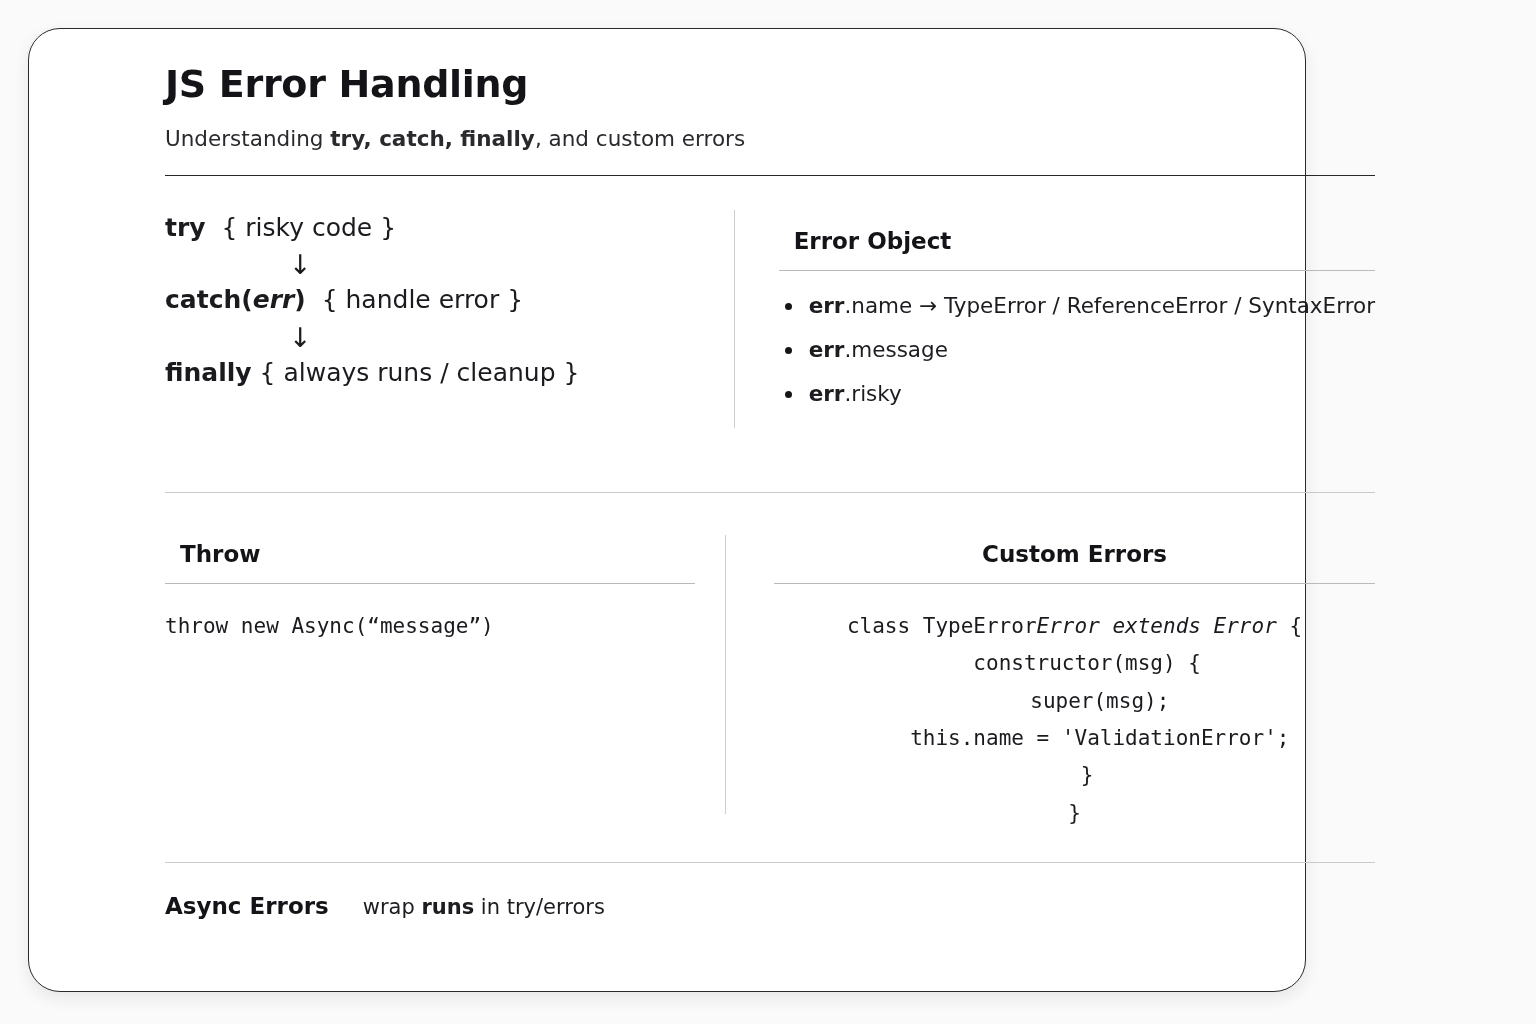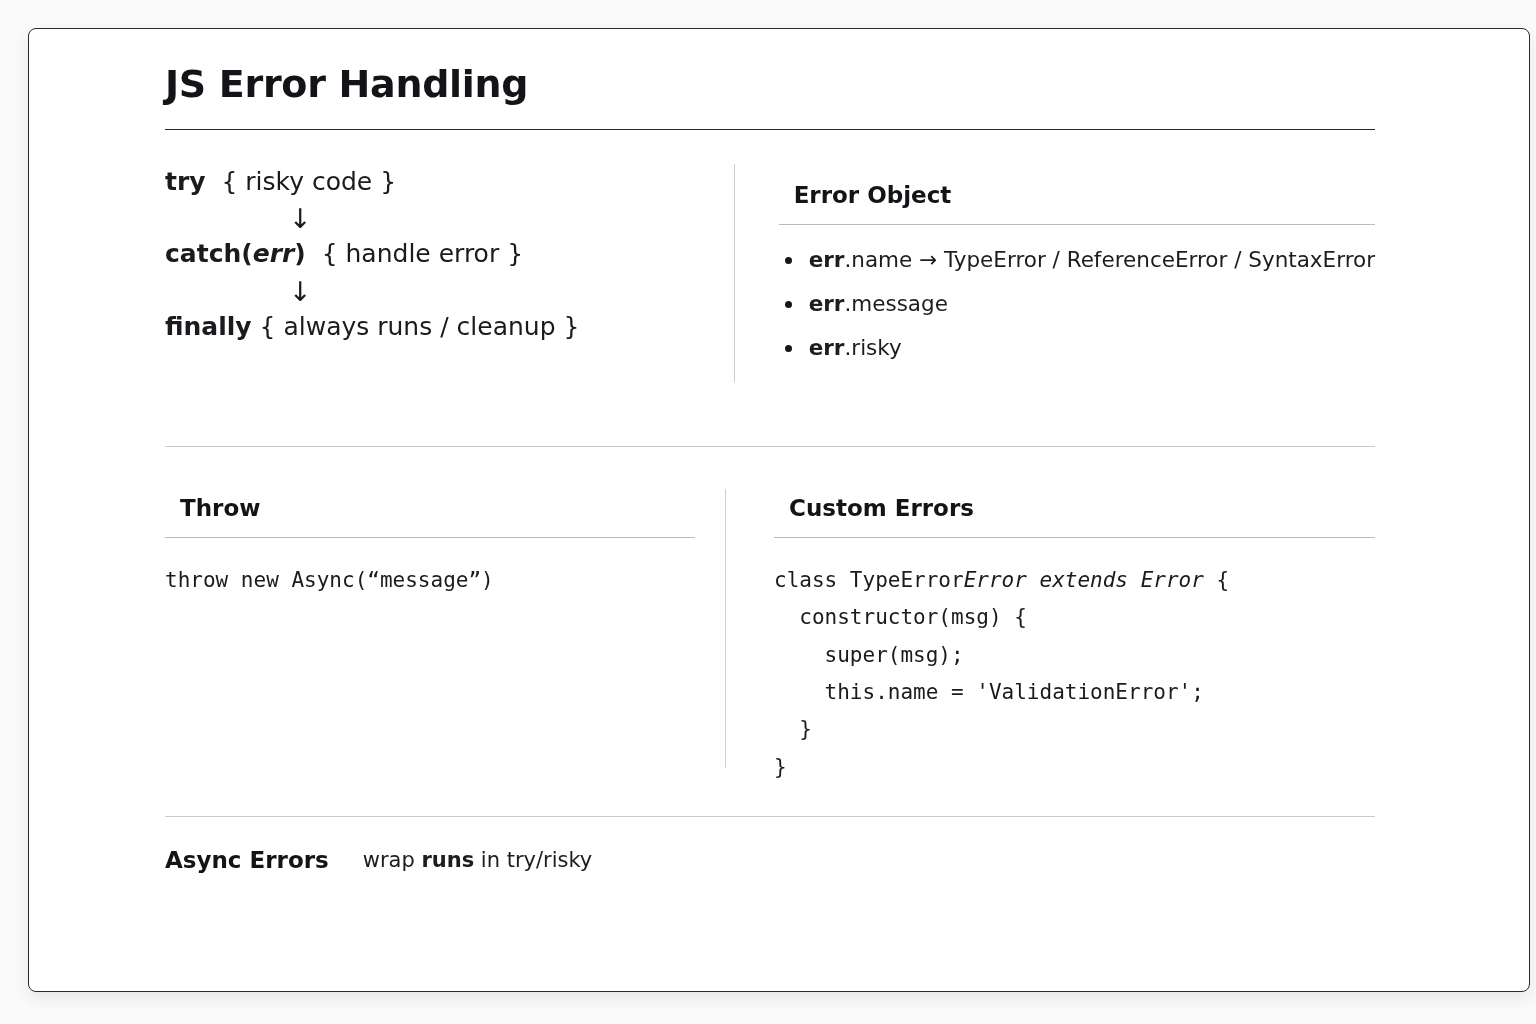--- a/index.html
+++ b/index.html
@@ -12,25 +12,25 @@
     background: #fafafa;
     font-family: "DejaVu Sans", "Liberation Sans", sans-serif;
     color: #1a1a1a;
     overflow: hidden;
   }
 
   .card {
     position: absolute;
     left: 28px;
     top: 28px;
-    width: 1502px;
+    width: 1278px;
     height: 964px;
     background: #ffffff;
     border: 1.5px solid #2b2b2f;
-    border-radius: 8px;
+    border-radius: 32px;
     box-sizing: border-box;
     box-shadow: 0 6px 16px rgba(30, 30, 40, 0.09);
   }
 
   .inner {
     position: absolute;
     left: 136px;
     top: 34px;
     width: 1210px;
   }
@@ -156,38 +156,39 @@
   }
   .col-throw {
     width: 560px;
     box-sizing: border-box;
     padding-right: 30px;
   }
   .col-custom {
     flex: 1;
     padding-left: 48px;
     box-sizing: border-box;
+    text-align: center;
   }
 
   .code {
     font-family: "DejaVu Sans Mono", "Liberation Mono", monospace;
     font-size: 21px;
     color: #1b1b1f;
     line-height: 1.78;
     white-space: pre;
     margin: 0;
   }
   .code-block { margin-top: 24px; }
   .code .ital { font-style: italic; }
 
   
   .sep-bot { margin-top: 30px; }
   .band-async {
     display: flex;
-    align-items: center;
+    align-items: flex-end;
     margin-top: 30px;
   }
   .async-label {
     font-size: 23px;
     font-weight: bold;
     color: #141418;
     white-space: nowrap;
   }
   .async-text {
     font-size: 21px;
@@ -198,20 +199,21 @@
   .async-text b { font-weight: bold; }
 </style>
 </head>
 <body>
 
 <div class="card">
   <div class="inner">
 
     <h1 class="title">JS Error Handling</h1>
 
+    <p class="subtitle"><span>Understanding </span><b>try, catch, finally</b><span>, and custom errors</span></p>
 
     <div class="rule-head"></div>
 
     <div class="band-top">
 
       <div class="col-flow">
 
         <div class="flow-line"><span class="kw">try</span>&nbsp;&nbsp;<span>{ risky code }</span></div>
 
         <div class="flow-arrow">↓</div>
@@ -261,17 +263,17 @@
     this.name = 'ValidationError';
   }
 }</span></div>
       </div>
     </div>
 
     <div class="rule-light sep-bot"></div>
 
     <div class="band-async">
       <span class="async-label">Async Errors</span>
-      <span class="async-text"><span>wrap </span><b>runs</b><span> in try/risky</span></span>
+      <span class="async-text"><span>wrap </span><b>runs</b><span> in try/errors</span></span>
     </div>
 
   </div>
 </div>
 
 </body></html>

